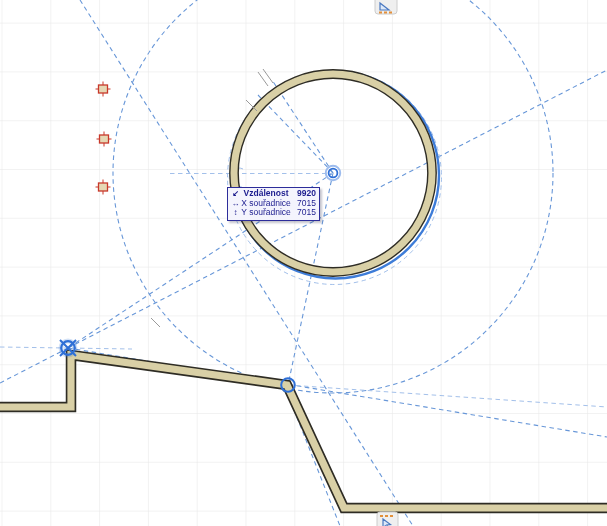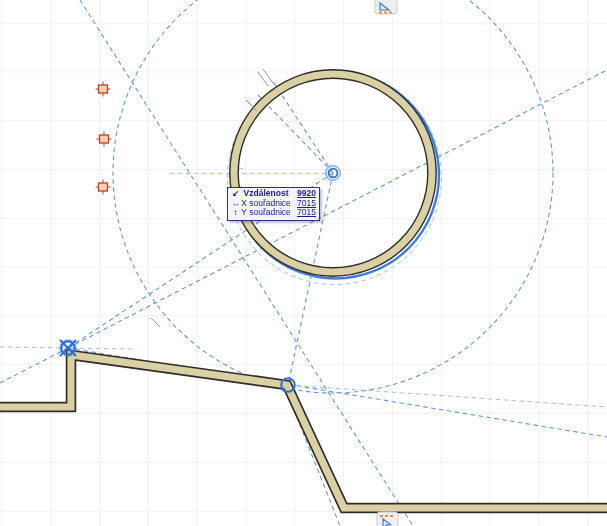--- a/index.html
+++ b/index.html
@@ -38,21 +38,21 @@
     position:absolute;left:227px;top:187px;width:93px;box-sizing:border-box;
     background:var(--tooltip-bg);border:1px solid var(--tooltip-border);
     box-shadow:1.5px 1.5px 2px rgba(60,60,90,.30);
     padding:1px 3px 2px 2px;
     color:var(--tooltip-text);
     font-size:8.5px;line-height:9.5px;
   }
   .tooltip .row{display:flex;align-items:center;white-space:nowrap;}
   .tooltip .ticon{width:11px;flex:0 0 11px;font-size:8px;text-align:center;}
   .tooltip .tlabel{flex:1 1 auto;text-align:center;}
-  .tooltip .tvalue{flex:0 0 auto;text-align:right;padding-left:6px;text-decoration:underline;}
+  .tooltip .tvalue{flex:0 0 auto;text-align:right;padding-left:6px;}
   .tooltip .row.bold{font-weight:bold;}
 </style>
 </head>
 <body>
 
 <div class="viewport">
   <svg width="607" height="526" viewBox="0 0 607 526">
     <defs>
       <pattern id="gridpat" width="48.8" height="48.8" patternUnits="userSpaceOnUse" x="1.5" y="22.6">
         <path d="M48.8 0 L0 0 L0 48.8" fill="none" class="grid-line"></path>

